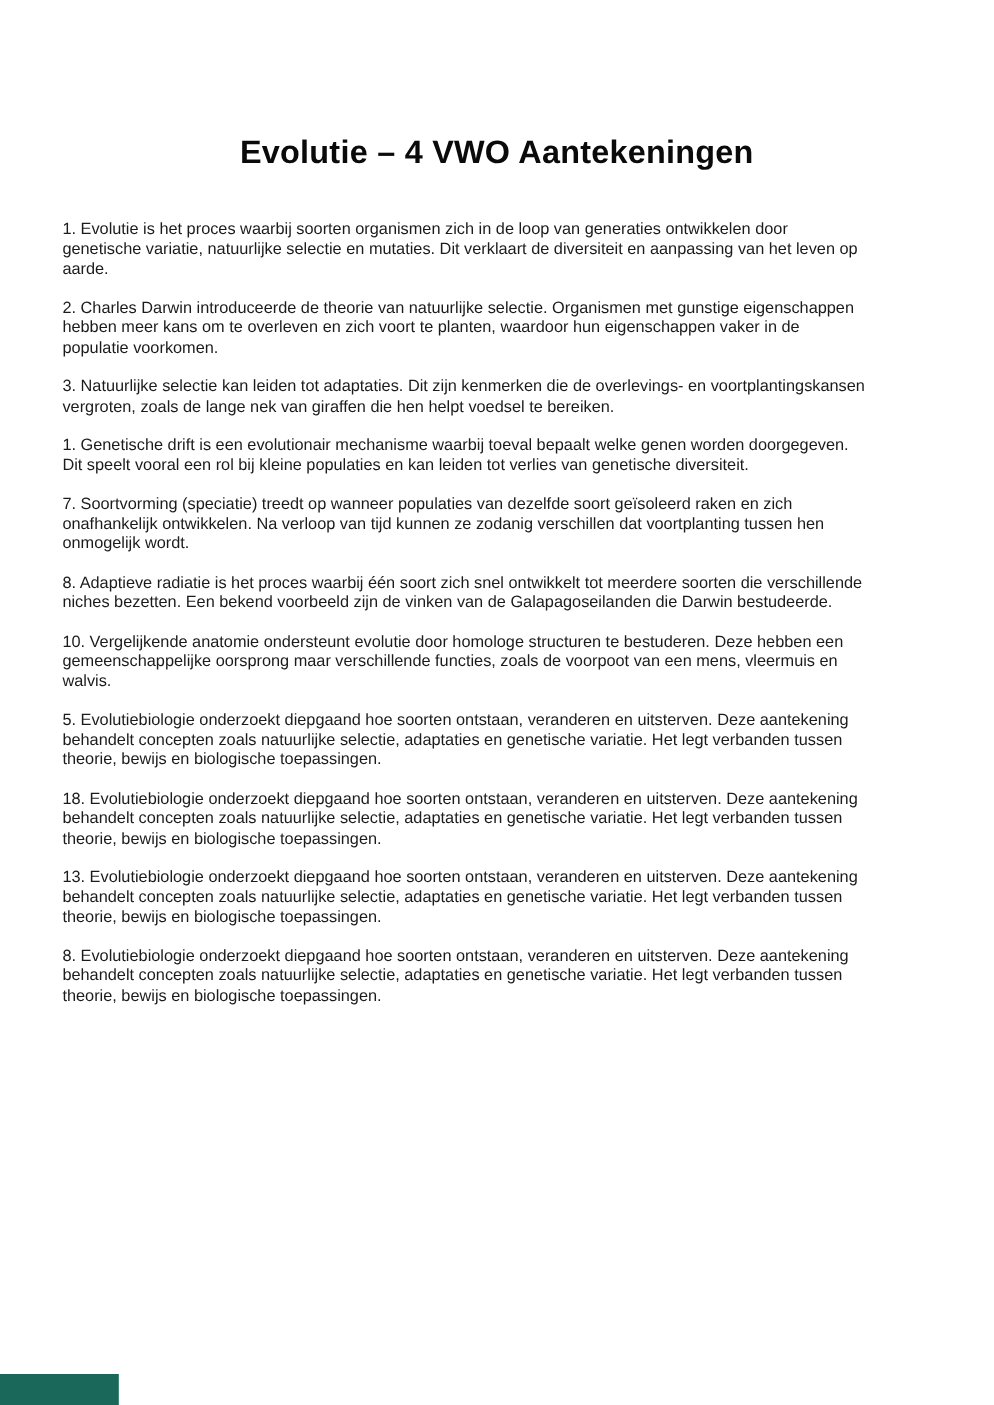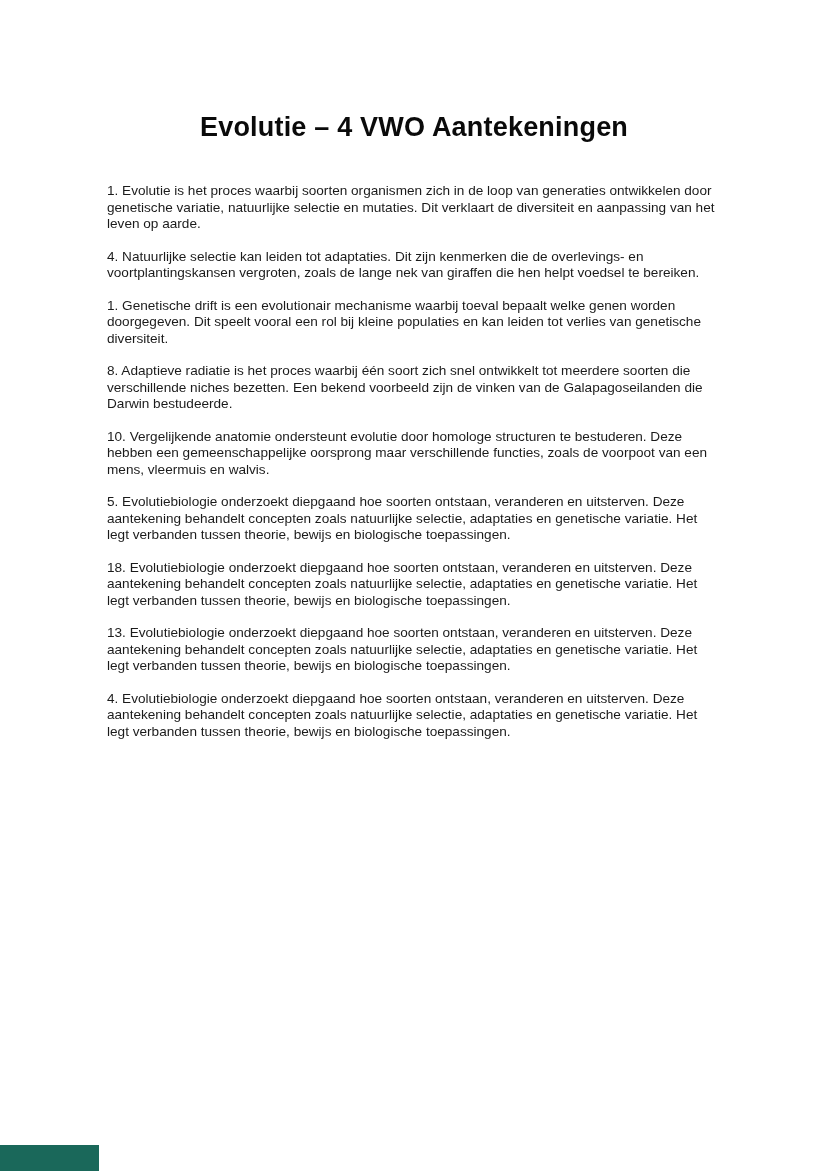--- a/index.html
+++ b/index.html
@@ -23,21 +23,21 @@
   .doc-title {
     margin: 0;
     padding-top: 112px;
     text-align: center;
     font-size: 27px;
     font-weight: bold;
     letter-spacing: 0.2px;
     color: #0a0a0a;
   }
   .content {
-    margin: 40px 106px 0 107px;
+    margin: 40px 106px 0 52px;
   }
   .para {
     margin: 0 0 16px 0;
     font-size: 13.6px;
     line-height: 16.5px;
     color: #1b1b1b;
     text-align: left;
   }
   .footer-accent {
     position: absolute;
@@ -50,25 +50,27 @@
 </style>
 </head>
 <body>
 
 <div class="page">
 
   <h1 class="doc-title">Evolutie – 4 VWO Aantekeningen</h1>
 
   <div class="content">
     <p class="para">1. Evolutie is het proces waarbij soorten organismen zich in de loop van generaties ontwikkelen door genetische variatie, natuurlijke selectie en mutaties. Dit verklaart de diversiteit en aanpassing van het leven op aarde.</p>
-    <p class="para">4. Natuurlijke selectie kan leiden tot adaptaties. Dit zijn kenmerken die de overlevings- en voortplantingskansen vergroten, zoals de lange nek van giraffen die hen helpt voedsel te bereiken.</p>
+    <p class="para">2. Charles Darwin introduceerde de theorie van natuurlijke selectie. Organismen met gunstige eigenschappen hebben meer kans om te overleven en zich voort te planten, waardoor hun eigenschappen vaker in de populatie voorkomen.</p>
+    <p class="para">3. Natuurlijke selectie kan leiden tot adaptaties. Dit zijn kenmerken die de overlevings- en voortplantingskansen vergroten, zoals de lange nek van giraffen die hen helpt voedsel te bereiken.</p>
     <p class="para">1. Genetische drift is een evolutionair mechanisme waarbij toeval bepaalt welke genen worden doorgegeven. Dit speelt vooral een rol bij kleine populaties en kan leiden tot verlies van genetische diversiteit.</p>
+    <p class="para">7. Soortvorming (speciatie) treedt op wanneer populaties van dezelfde soort geïsoleerd raken en zich onafhankelijk ontwikkelen. Na verloop van tijd kunnen ze zodanig verschillen dat voortplanting tussen hen onmogelijk wordt.</p>
     <p class="para">8. Adaptieve radiatie is het proces waarbij één soort zich snel ontwikkelt tot meerdere soorten die verschillende niches bezetten. Een bekend voorbeeld zijn de vinken van de Galapagoseilanden die Darwin bestudeerde.</p>
     <p class="para">10. Vergelijkende anatomie ondersteunt evolutie door homologe structuren te bestuderen. Deze hebben een gemeenschappelijke oorsprong maar verschillende functies, zoals de voorpoot van een mens, vleermuis en walvis.</p>
     <p class="para">5. Evolutiebiologie onderzoekt diepgaand hoe soorten ontstaan, veranderen en uitsterven. Deze aantekening behandelt concepten zoals natuurlijke selectie, adaptaties en genetische variatie. Het legt verbanden tussen theorie, bewijs en biologische toepassingen.</p>
     <p class="para">18. Evolutiebiologie onderzoekt diepgaand hoe soorten ontstaan, veranderen en uitsterven. Deze aantekening behandelt concepten zoals natuurlijke selectie, adaptaties en genetische variatie. Het legt verbanden tussen theorie, bewijs en biologische toepassingen.</p>
     <p class="para">13. Evolutiebiologie onderzoekt diepgaand hoe soorten ontstaan, veranderen en uitsterven. Deze aantekening behandelt concepten zoals natuurlijke selectie, adaptaties en genetische variatie. Het legt verbanden tussen theorie, bewijs en biologische toepassingen.</p>
-    <p class="para">4. Evolutiebiologie onderzoekt diepgaand hoe soorten ontstaan, veranderen en uitsterven. Deze aantekening behandelt concepten zoals natuurlijke selectie, adaptaties en genetische variatie. Het legt verbanden tussen theorie, bewijs en biologische toepassingen.</p>
+    <p class="para">8. Evolutiebiologie onderzoekt diepgaand hoe soorten ontstaan, veranderen en uitsterven. Deze aantekening behandelt concepten zoals natuurlijke selectie, adaptaties en genetische variatie. Het legt verbanden tussen theorie, bewijs en biologische toepassingen.</p>
   </div>
 
   <div class="footer-accent" style="background: rgb(26, 104, 90);"></div>
 
 </div>
 
 </body></html>

